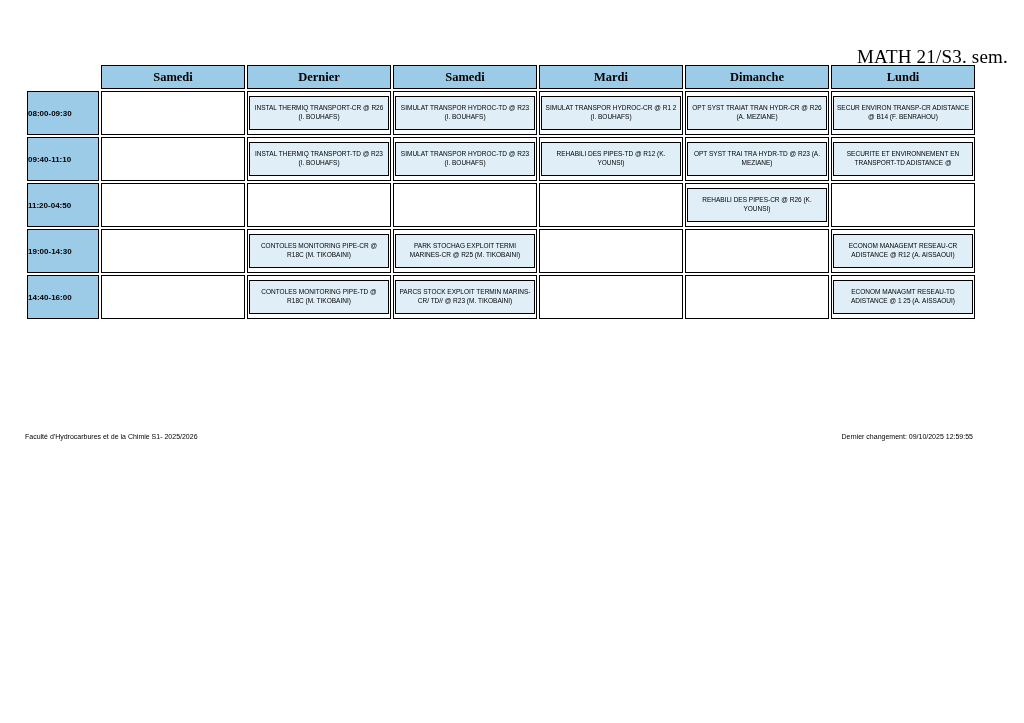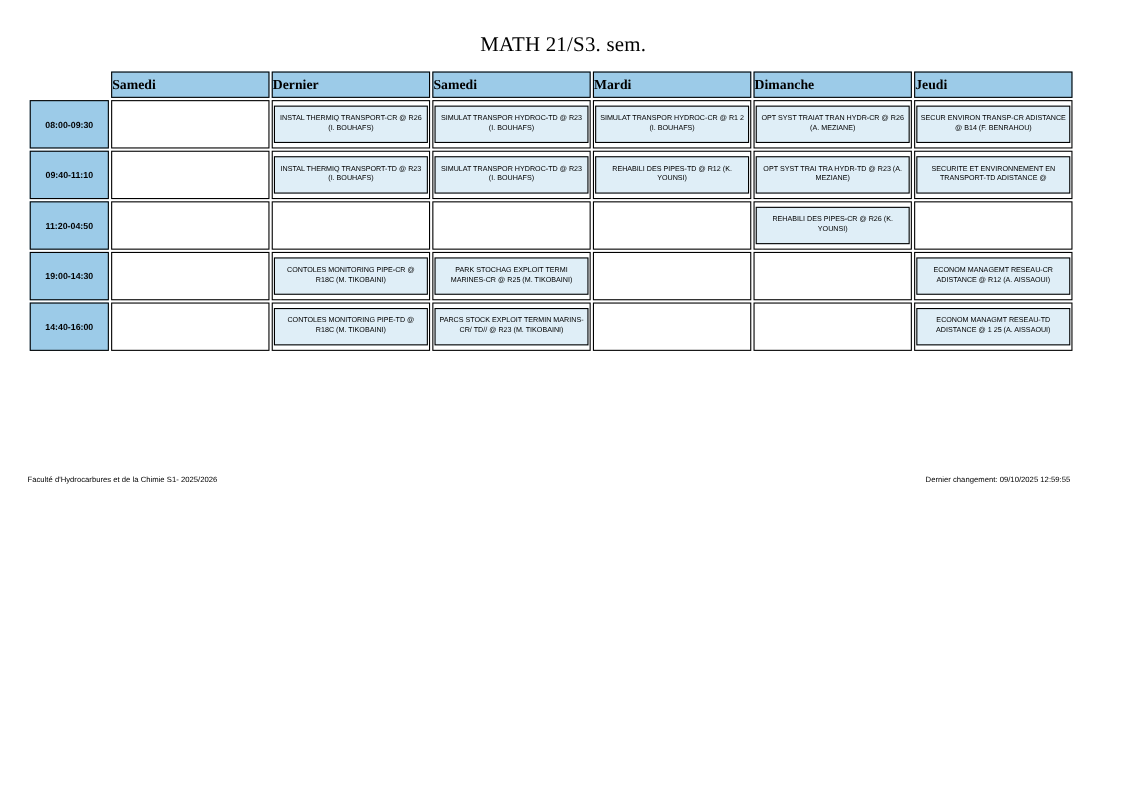--- a/index.html
+++ b/index.html
@@ -10,25 +10,25 @@
   body {
     width: 1024px;
     height: 723px;
     font-family: "Liberation Sans", sans-serif;
     color: #000000;
     position: relative;
     overflow: hidden;
   }
 
   .page-title {
-    text-align: center;
+    text-align: right;
     font-family: "Liberation Serif", serif;
     font-size: 19px;
     font-weight: normal;
-    margin: 0;
+    margin: 16px;
     padding-top: 30px;
     letter-spacing: 0.2px;
   }
 
   .timetable-wrap {
     position: absolute;
     left: 25px;
     top: 63px;
     width: 948px;
   }
@@ -43,35 +43,34 @@
   table.timetable col.timecol { width: 72px; }
   table.timetable col.daycol  { width: 144px; }
 
   th.day-header {
     background: #9ccbe8;
     border: 1px solid #000000;
     height: 22px;
     font-family: "Liberation Serif", serif;
     font-size: 12.5px;
     font-weight: bold;
-    text-align: left;
+    text-align: center;
     vertical-align: middle;
     padding: 0;
   }
 
   th.corner {
     border: none;
     background: transparent;
     padding: 0;
   }
 
   td.time-cell {
     background: #9ccbe8;
     border: 1px solid #000000;
-    text-align: center;
     vertical-align: middle;
     font-size: 8px;
     font-weight: bold;
     padding: 0;
     height: 40px;
   }
 
   td.slot {
     border: 1px solid #000000;
     background: #ffffff;
@@ -133,21 +132,21 @@
         <col class="daycol">
     </colgroup>
     <thead>
       <tr>
         <th class="corner"></th>
         <th class="day-header">Samedi</th>
         <th class="day-header">Dernier</th>
         <th class="day-header">Samedi</th>
         <th class="day-header">Mardi</th>
         <th class="day-header">Dimanche</th>
-        <th class="day-header">Jeudi</th>
+        <th class="day-header">Lundi</th>
       </tr>
     </thead>
     <tbody>
 
       <tr>
         <td class="time-cell">08:00-09:30</td>
         <td class="slot">
             <div class="empty"></div>
           </td>
         <td class="slot">

